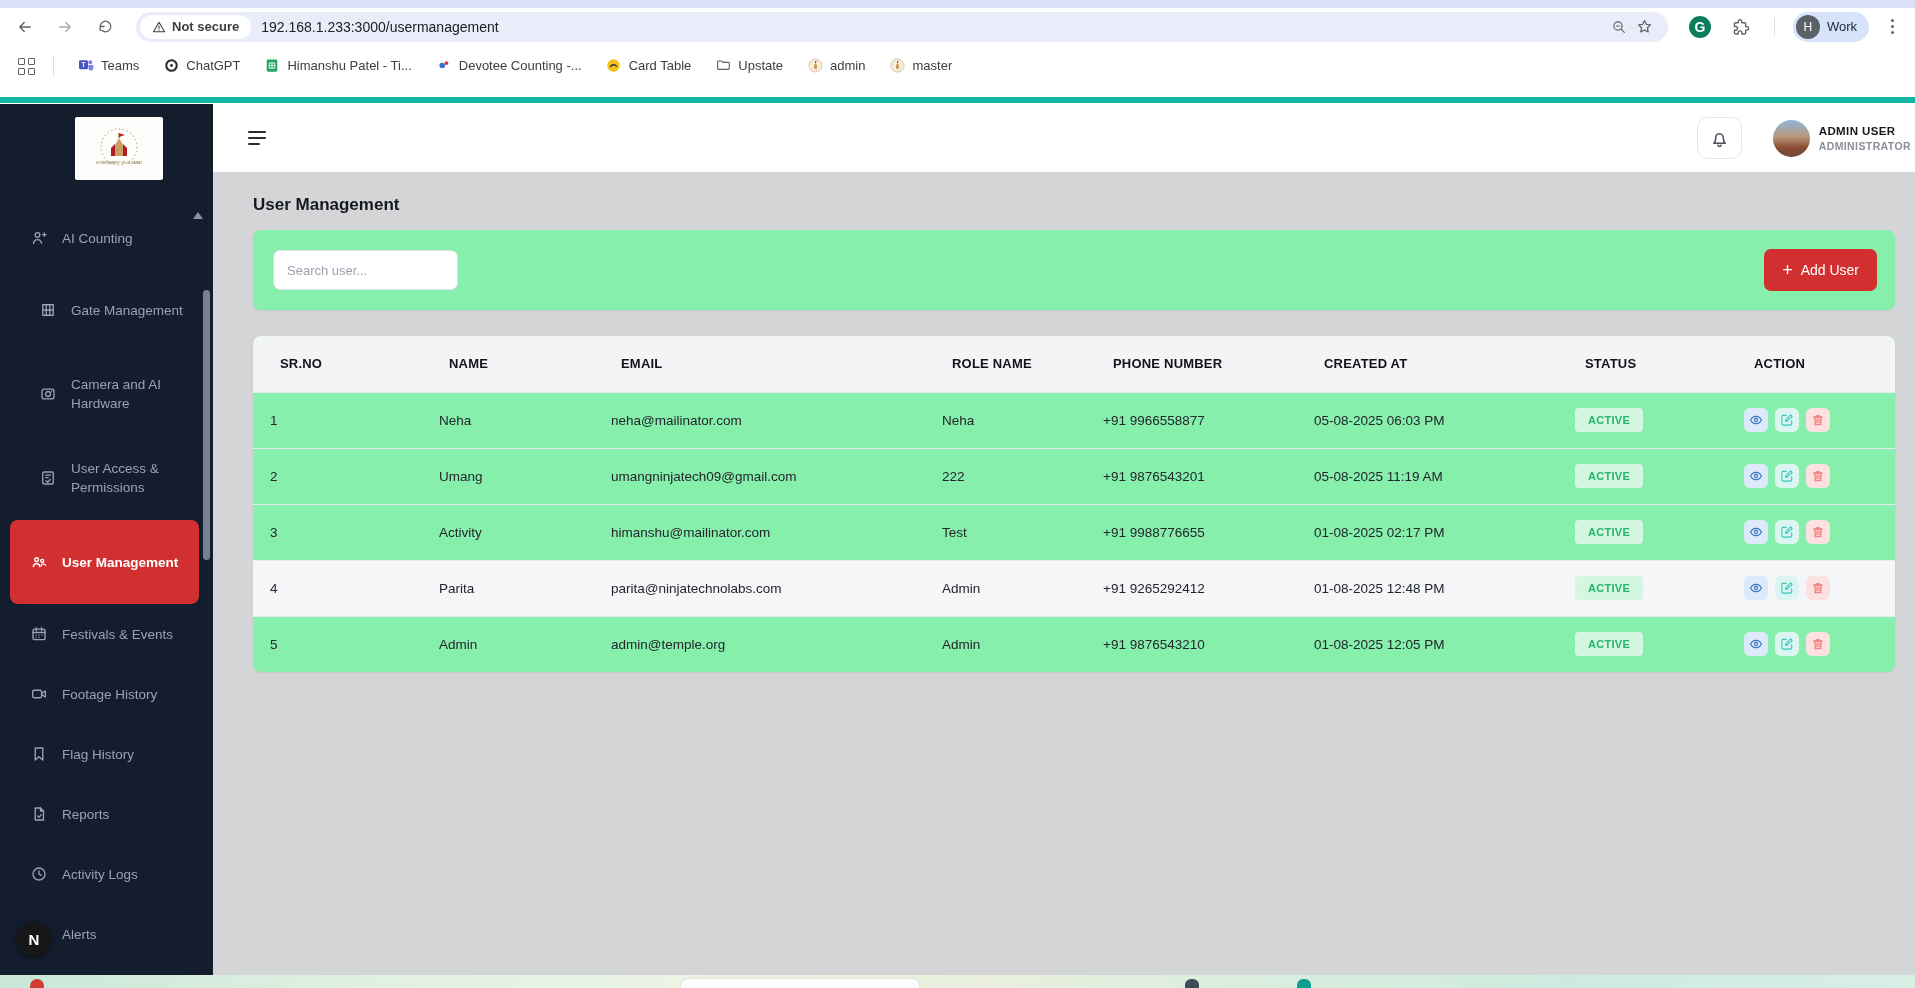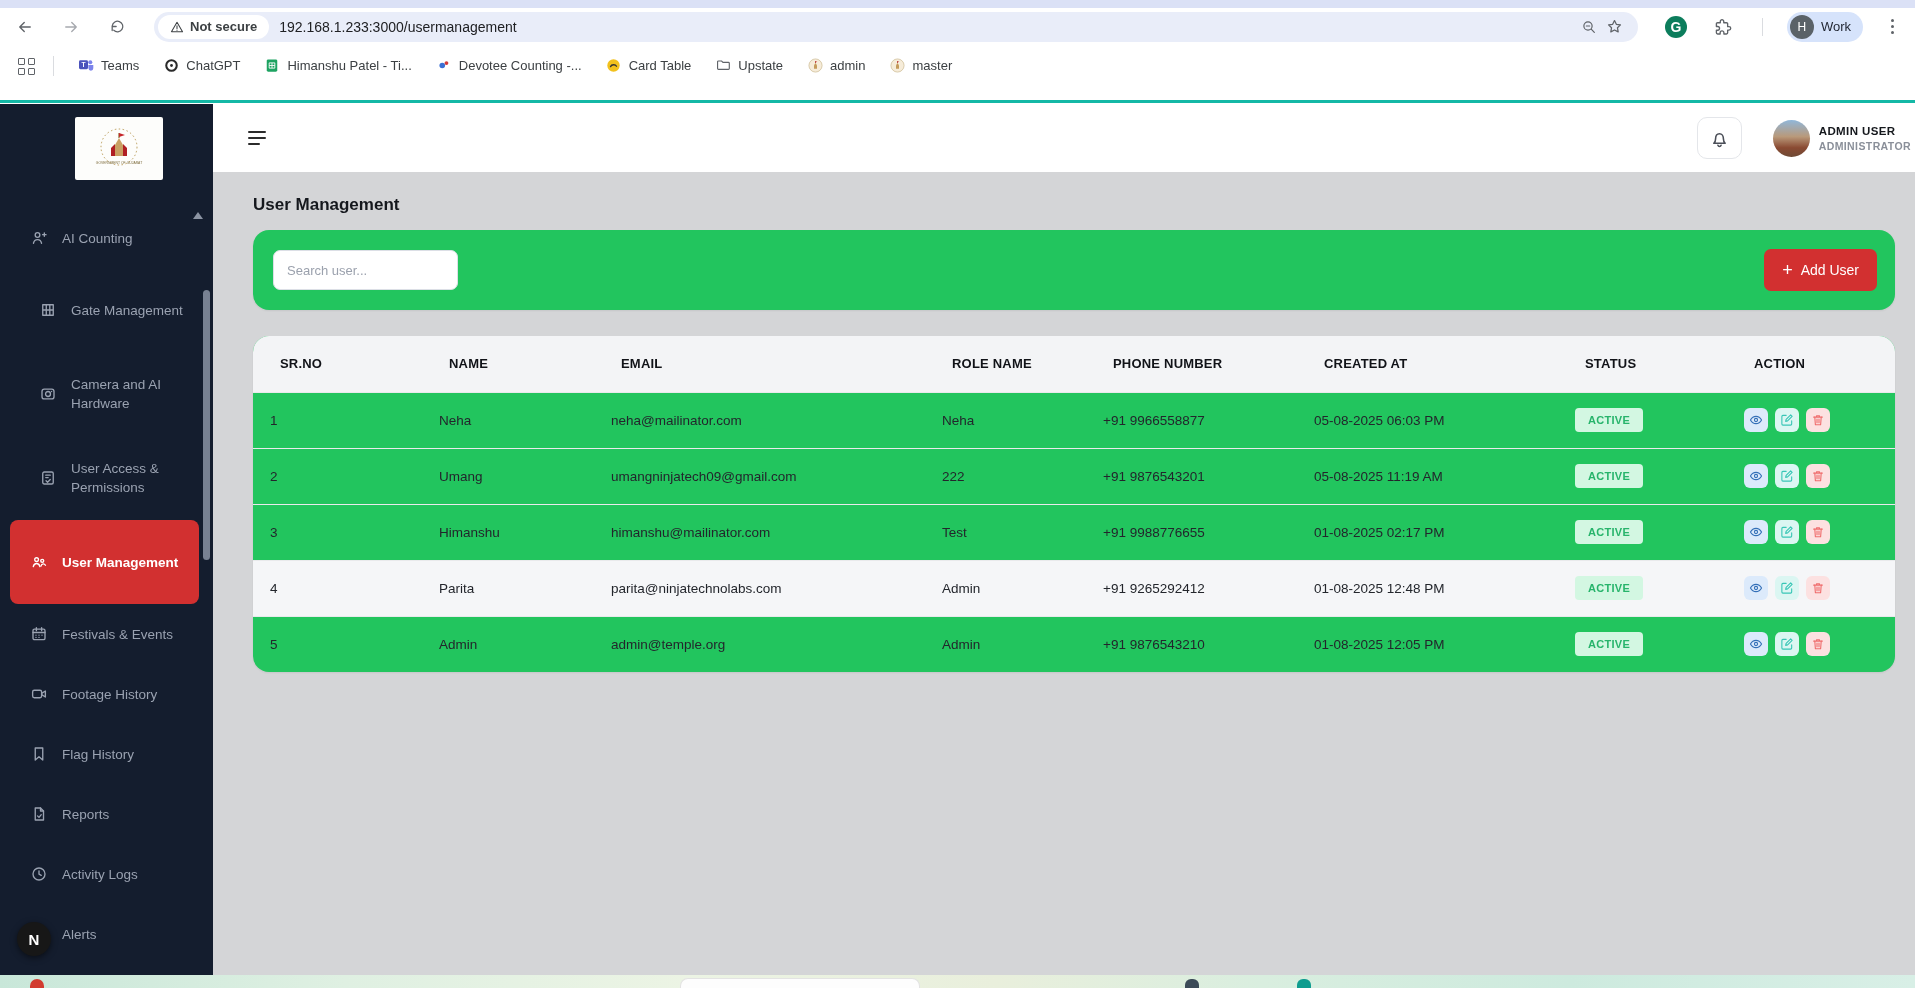--- a/index.html
+++ b/index.html
@@ -1,36 +1,36 @@
 <!DOCTYPE html>
 <html style="--accent-red: #d23030; --sidebar-bg: #141d2e; --sidebar-text: #9aa2b1; --content-bg: #d4d5d7; --status-green: #27b46b; --status-bg: #d3f7e2; --action-view: #3570b8; --action-view-bg: #dceafb; --action-edit: #39c6b6; --action-edit-bg: #dbf6f2; --action-delete: #ef6d6d; --action-delete-bg: #fce1e1; --chrome-strip: #dbe1f6; --omnibox-bg: #e9edf9; --profile-chip-bg: #d6e3fb;"><head>
 <meta charset="utf-8">
 <style>
   * { margin:0; padding:0; box-sizing:border-box; }
   html,body { width:1915px; height:988px; overflow:hidden; font-family:"Liberation Sans",sans-serif; background:#fff; }
   .stage { position:relative; width:1915px; height:988px; overflow:hidden; }
 
   
   .tabstrip { height:8px; background:var(--chrome-strip,#dbe1f6); }
-  .toolbar { height:37px; background:#fff; display:flex; align-items:center; padding:0 10px; gap:16px; }
+  .toolbar { height:37px; background:#fff; display:flex; align-items:center; padding:0 10px; gap:10px; }
   .tbtn { width:30px; height:30px; border:none; background:transparent; border-radius:50%; display:flex; align-items:center; justify-content:center; color:#5f6368; cursor:pointer; flex:0 0 auto; }
   .tbtn.dim { color:#a6a9ae; }
   .omnibox { flex:1; height:30px; background:var(--omnibox-bg,#e9edf9); border-radius:15px; display:flex; align-items:center; padding:0 10px 0 4px; margin:0 6px; }
   .sec-chip { background:#fff; border-radius:12px; height:24px; display:flex; align-items:center; gap:6px; padding:0 12px; color:#3c4043; font-size:13px; font-weight:bold; }
   .url-text { font-size:14px; color:#202124; margin-left:10px; flex:1; }
   .omni-ic { width:26px; height:26px; display:flex; align-items:center; justify-content:center; color:#5f6368; }
   .ext-g { width:22px; height:22px; border-radius:50%; background:#0c7d5c; color:#fff; font-weight:bold; font-size:14px; display:flex; align-items:center; justify-content:center; margin:0 5px; }
   .tool-sep { width:1px; height:18px; background:#dadce0; margin:0 8px; }
   .profile-chip { height:30px; background:var(--profile-chip-bg,#d6e3fb); border-radius:15px; display:flex; align-items:center; gap:7px; padding:0 12px 0 3px; cursor:pointer; }
   .profile-av { width:24px; height:24px; border-radius:50%; background:#5a6268; color:#fff; font-size:12px; display:flex; align-items:center; justify-content:center; }
   .profile-name { font-size:13px; color:#1f2430; }
   .dots { display:flex; flex-direction:column; gap:3px; align-items:center; width:26px; }
   .dots i { width:3px; height:3px; border-radius:50%; background:#5f6368; }
 
-  .bookmarks { height:58px; background:#fff; border-bottom:3px solid #14b8a6; display:flex; align-items:flex-start; padding:8px 8px 0 10px; gap:4px; }
+  .bookmarks { height:58px; background:#fff; border-bottom:6px solid #14b8a6; display:flex; align-items:flex-start; padding:8px 8px 0 10px; gap:4px; }
   .appsgrid { display:grid; grid-template-columns:7px 7px; grid-gap:3px; padding:5px 8px; cursor:pointer; }
   .appsgrid i { width:7px; height:7px; border:1.6px solid #5f6368; border-radius:1px; }
   .bm-sep { width:1px; height:20px; background:#dadce0; margin:3px 10px 0 6px; }
   .bm { display:flex; align-items:center; gap:7px; padding:4px 10px; border-radius:6px; cursor:pointer; }
   .bm-label { font-size:13px; color:#3c4043; white-space:nowrap; }
   .bm-ic { width:16px; height:16px; display:flex; align-items:center; justify-content:center; }
 
   
   .app { position:absolute; top:104px; left:0; right:0; bottom:0; display:flex; }
 
@@ -54,21 +54,21 @@
   .hdr-right { margin-left:auto; display:flex; align-items:center; }
   .bell-btn { width:45px; height:42px; border:1px solid #e4e6ea; border-radius:10px; background:#fff; display:flex; align-items:center; justify-content:center; color:#4b4f58; cursor:pointer; }
   .user-chip { display:flex; align-items:center; gap:9px; margin-left:31px; cursor:pointer; }
   .user-av { width:37px; height:37px; border-radius:50%; background:linear-gradient(180deg,#90b7da 0%,#b9997a 45%,#8a4a32 75%,#6e4a35 100%); }
   .user-meta { display:flex; flex-direction:column; gap:3px; }
   .user-name { font-size:11.5px; font-weight:bold; color:#15181d; letter-spacing:.4px; }
   .user-role { font-size:10.5px; font-weight:bold; color:#8a8f99; letter-spacing:.4px; }
 
   .content { flex:1; background:var(--content-bg,#d4d5d7); padding:23px 20px 0 40px; overflow:hidden; }
   .page-title { font-size:17px; font-weight:bold; color:#15181d; }
-  .card { background:#22c55e; border-radius:16px; box-shadow:0 1px 2px rgba(0,0,0,.07); }
+  .card { background:#86efac; border-radius:8px; box-shadow:0 1px 2px rgba(0,0,0,.07); }
   .searchbar-card { margin-top:15px; height:80px; display:flex; align-items:center; justify-content:space-between; padding:0 18px 0 20px; }
   .search-input { width:185px; height:40px; border:1px solid #dcdfe6; border-radius:7px; padding:0 13px; font-size:13px; color:#333; outline:none; font-family:"Liberation Sans",sans-serif; }
   .search-input::placeholder { color:#9ba1ad; }
   .add-btn { height:42px; padding:0 18px; background:var(--accent-red,#d23030); border:none; border-radius:7px; color:#fff; font-size:14px; display:flex; align-items:center; gap:8px; cursor:pointer; font-family:"Liberation Sans",sans-serif; }
   .add-btn .plus { font-size:18px; line-height:1; font-weight:normal; }
 
   .table-card { margin-top:26px; overflow:hidden; }
   table { width:100%; border-collapse:collapse; table-layout:fixed; }
   thead th { background:#f3f4f6; height:56px; text-align:left; padding:0 6px 0 27px; font-size:13px; color:#111318; letter-spacing:.2px; font-weight:bold; white-space:nowrap; }
   tbody td { height:56px; padding:0 6px 0 17px; font-size:13.5px; color:#23262c; border-top:1px solid #e9eaec; white-space:nowrap; overflow:hidden; }
@@ -488,21 +488,21 @@
                           <path d="M4.5 7h15M9.5 7V4.8h5V7"></path>
                           <path d="M6.5 7l1 13.2h9L17.5 7"></path>
                           <path d="M10.3 10.5v6.2M13.7 10.5v6.2"></path>
                         </svg>
                       </button>
                     </span>
                   </td>
                 </tr>
                 <tr>
                   <td>3</td>
-                  <td>Himanshu</td>
+                  <td>Activity</td>
                   <td>himanshu@mailinator.com</td>
                   <td>Test</td>
                   <td>+91 9988776655</td>
                   <td>01-08-2025 02:17 PM</td>
                   <td><span class="badge">ACTIVE</span></td>
                   <td>
                     <span class="actions">
                       <button class="act view">
                         <svg viewBox="0 0 24 24">
                           <path d="M2.5 12S6 5.8 12 5.8 21.5 12 21.5 12 18 18.2 12 18.2 2.5 12 2.5 12z"></path>

